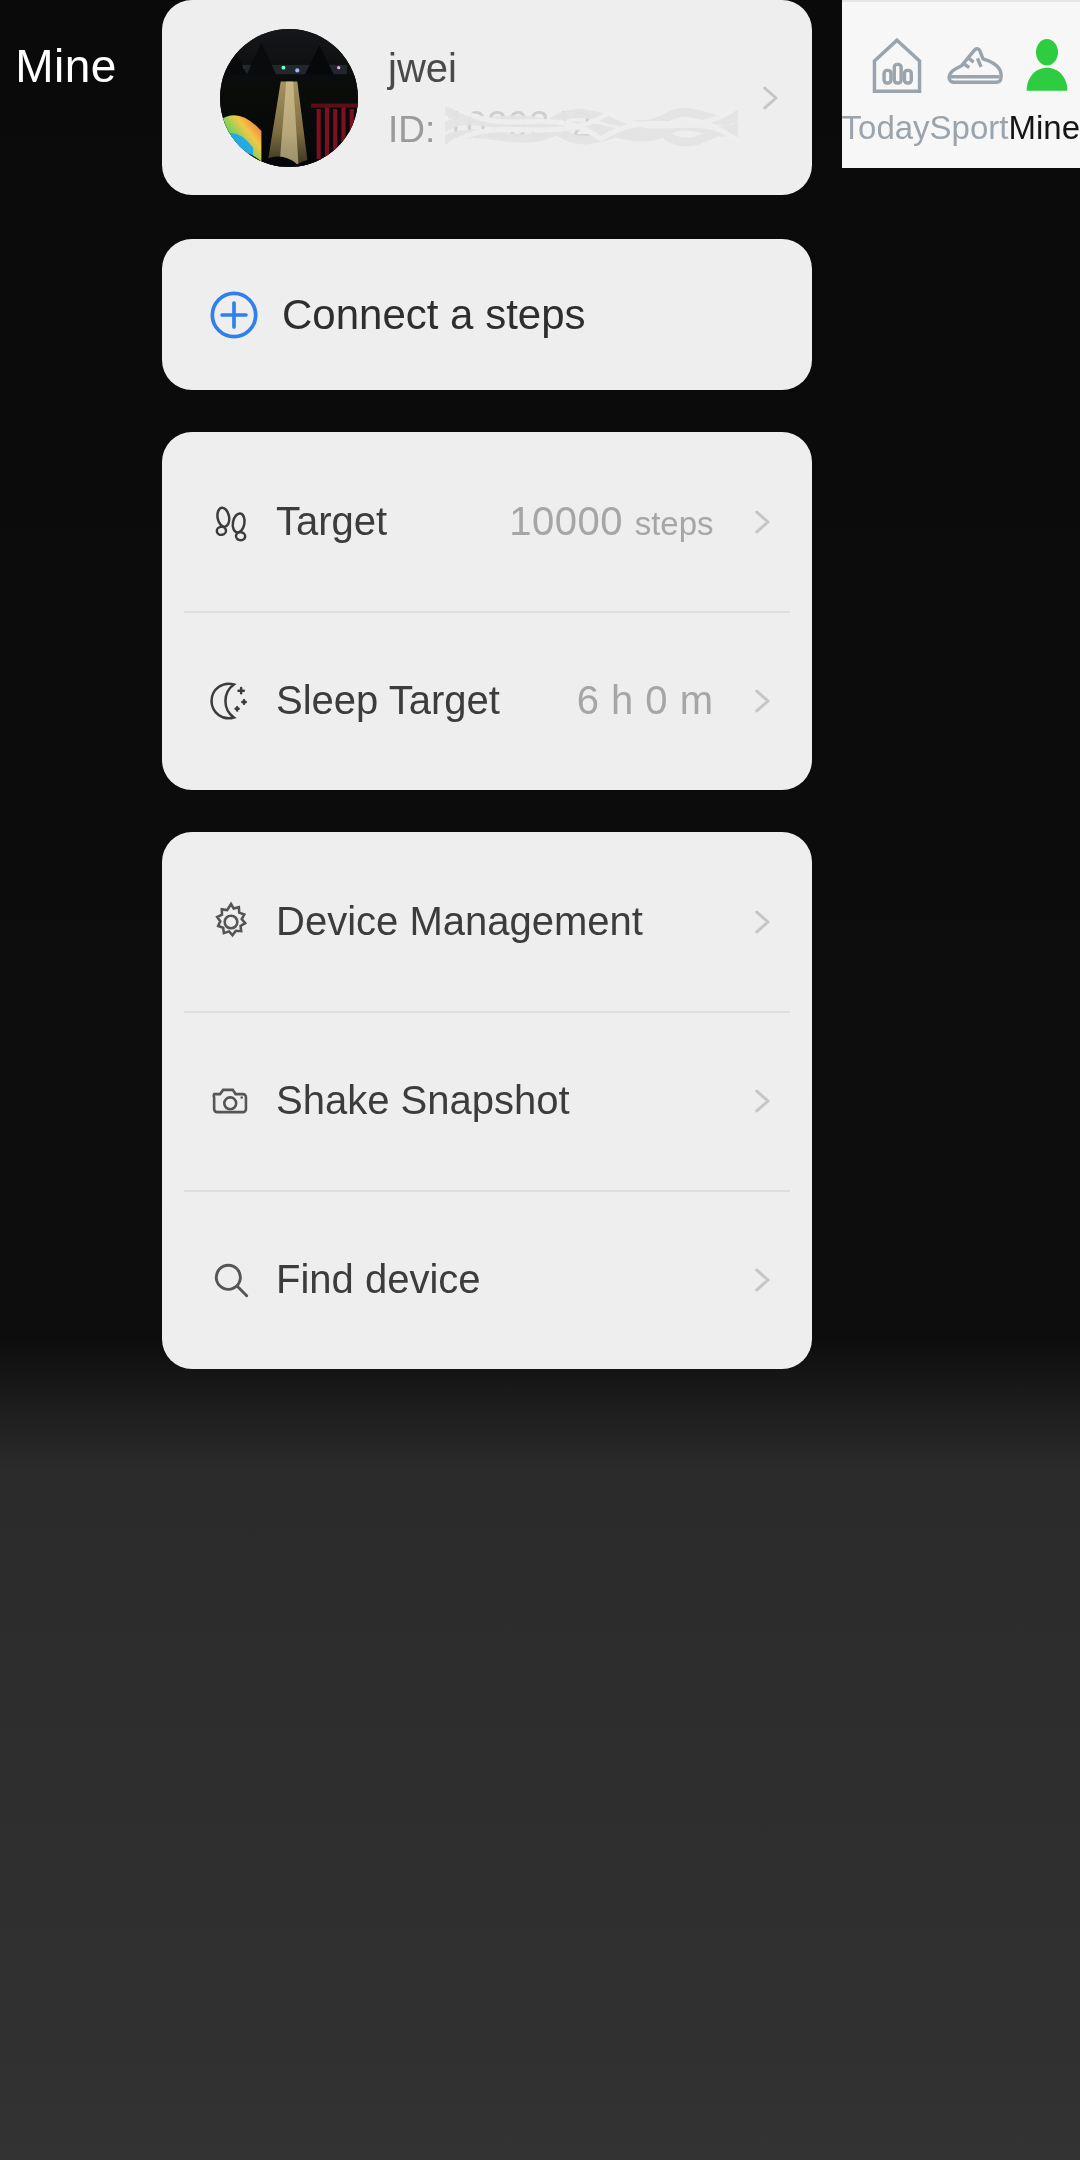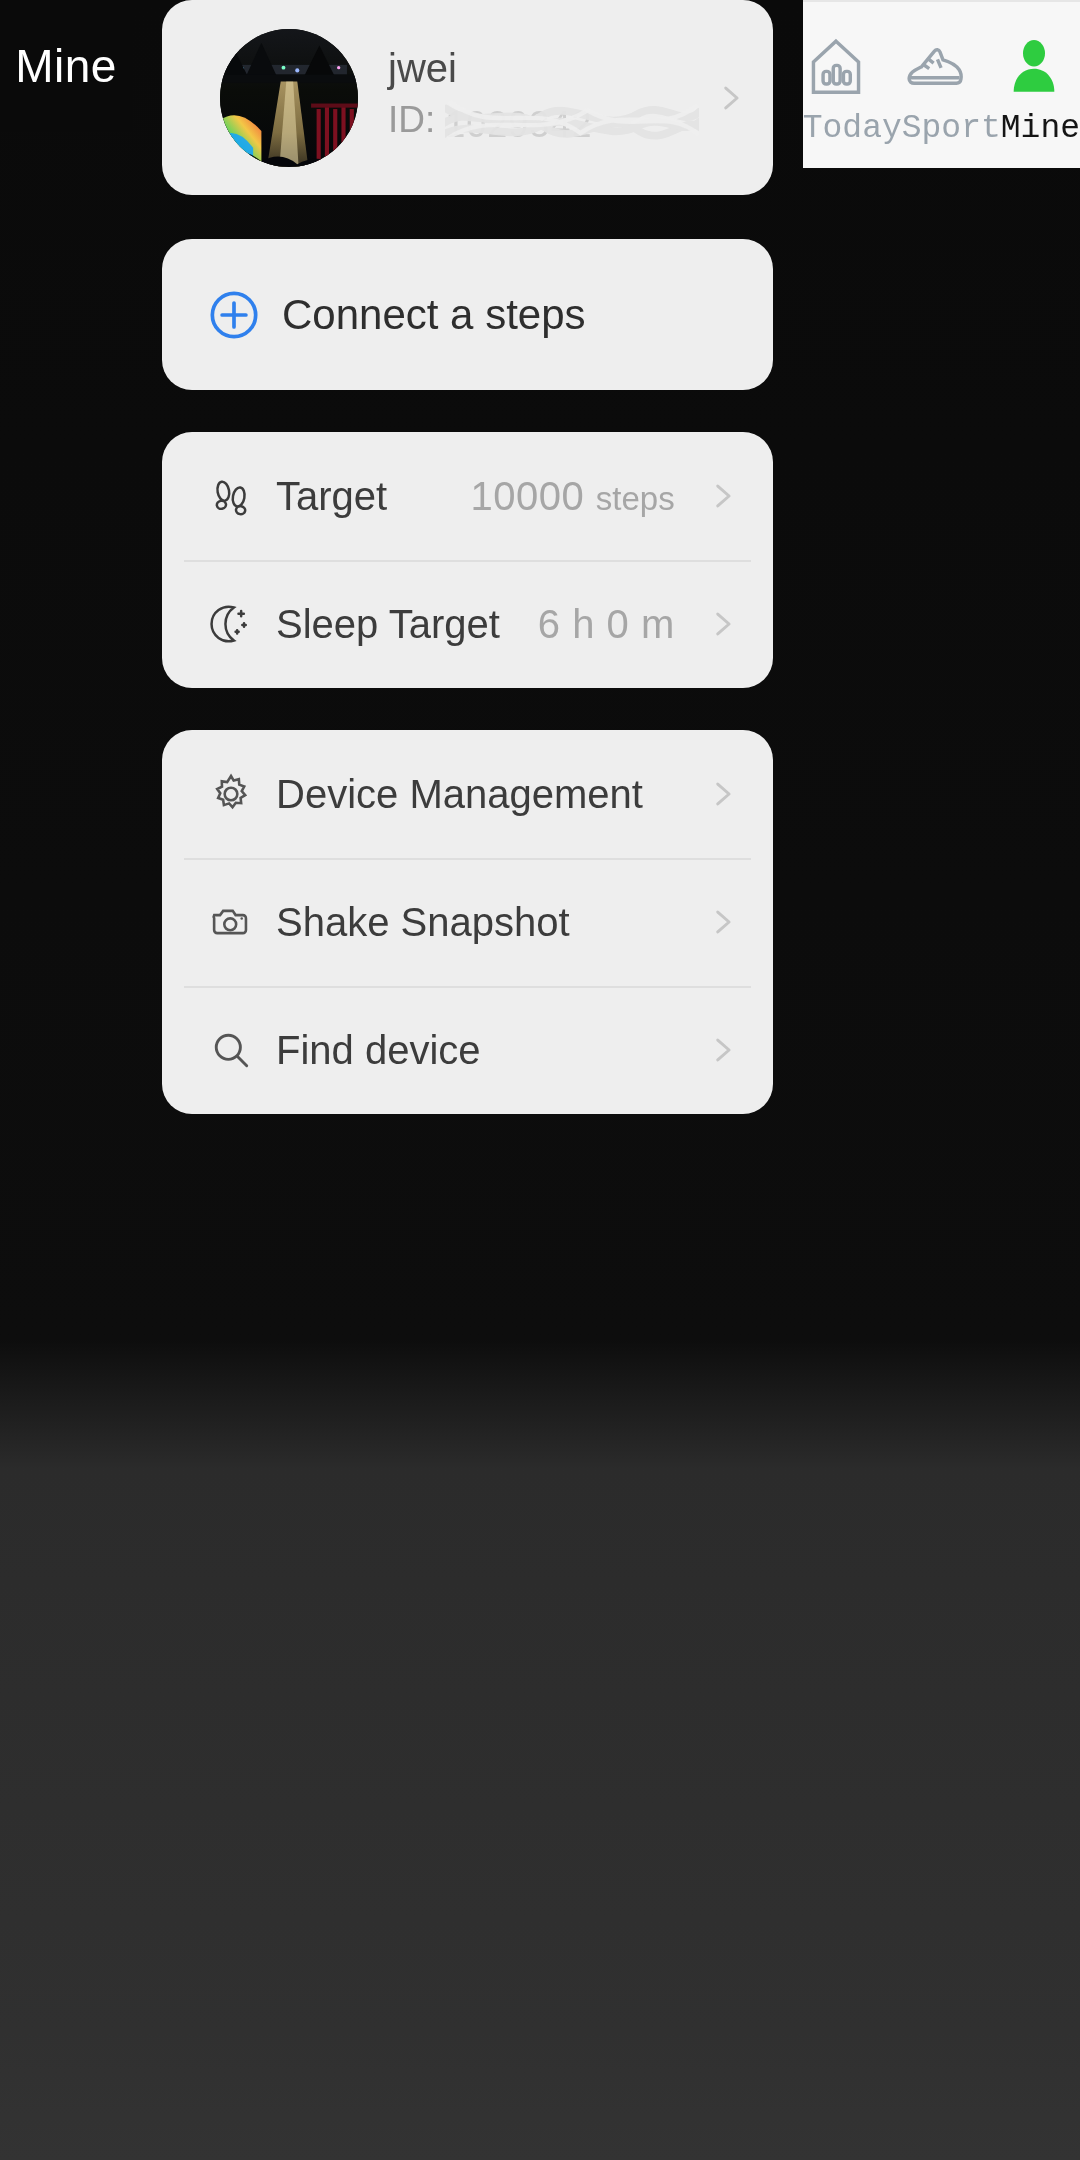--- a/index.html
+++ b/index.html
@@ -75,21 +75,21 @@
     min-width: 0;
   }
   .profile-name {
     font-size: 40px;
     color: #4a4a4a;
     line-height: 1.15;
     margin-bottom: 8px;
   }
   .profile-id-row {
     display: flex;
-    align-items: flex-start;
+    align-items: flex-end;
     font-size: 37px;
     color: #9a9a9a;
   }
   .profile-id-label { flex: 0 0 auto; }
   .redaction {
     position: relative;
     margin-left: 10px;
     width: 300px;
     height: 52px;
     overflow: hidden;
@@ -110,21 +110,21 @@
     flex: 0 0 auto;
     width: 34px;
     height: 34px;
     margin-left: 14px;
   }
 
   
   .row {
     display: flex;
     align-items: center;
-    height: 128px;
+    height: 179px;
     padding: 0 34px 0 46px;
     position: relative;
   }
   .row + .row::before {
     content: "";
     position: absolute;
     left: 22px; right: 22px; top: 0;
     height: 2px;
     background: #dedede;
   }
@@ -168,24 +168,23 @@
     flex: 0 0 168px;
     height: 168px;
     background: #f7f7f7;
     display: flex;
     border-top: 2px solid #e6e6e6;
   }
   .tab {
     flex: 1 1 0;
     display: flex;
     flex-direction: column;
-    align-items: flex-start;
+    align-items: flex-end;
     justify-content: center;
     padding-top: 10px;
-    font-family: Liberation Mono, monospace;
   }
   .tab-icon { width: 66px; height: 66px; display: flex; align-items: center; justify-content: center; }
   .tab-label {
     margin-top: 10px;
     font-size: 33px;
     color: #9aa4ad;
   }
   .tab.active .tab-label { color: #151515; }
 </style>
 </head>

